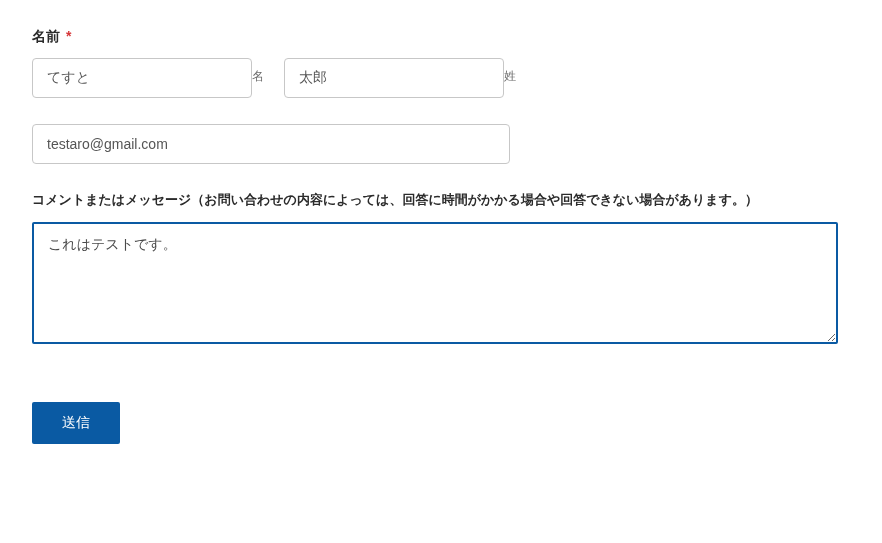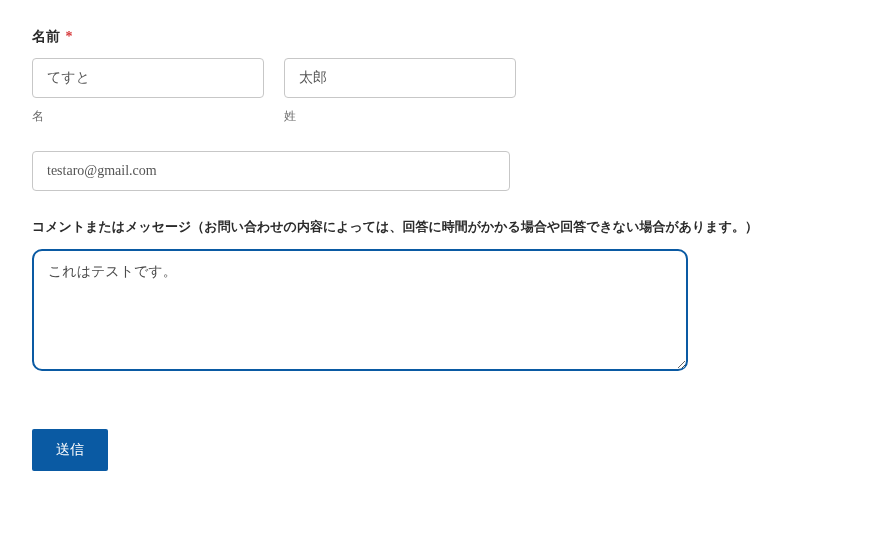--- a/index.html
+++ b/index.html
@@ -1,15 +1,15 @@
 <!DOCTYPE html>
 <html><head>
 <meta charset="utf-8">
 <style>
-  * { box-sizing: border-box; margin: 0; padding: 0; font-family: Liberation Serif, serif; }
+  * { box-sizing: border-box; margin: 0; padding: 0; }
   body {
     font-family: -apple-system, BlinkMacSystemFont, "Segoe UI", "Hiragino Sans", "Hiragino Kaku Gothic ProN", Meiryo, sans-serif;
     background: #ffffff;
     padding: 28px 32px;
     color: #2b2b2b;
     width: 882px;
   }
   .field-group {
     margin-bottom: 26px;
   }
@@ -23,21 +23,20 @@
   .required {
     color: #d63638;
     margin-left: 2px;
   }
   .name-row {
     display: flex;
     gap: 20px;
   }
   .name-col {
     display: flex;
-    flex-direction: column;
     width: 232px;
   }
   .text-input {
     border: 1px solid #c7c7c7;
     border-radius: 4px;
     padding: 11px 14px;
     font-size: 14px;
     color: #555;
     width: 100%;
     background: #fff;
@@ -53,35 +52,35 @@
   }
   .message-label {
     font-size: 13px;
     font-weight: 600;
     line-height: 1.5;
     margin-bottom: 12px;
     display: block;
     max-width: 806px;
   }
   .textarea {
-    width: 656px;
+    width: 806px;
     height: 122px;
     border: 2px solid #0a5aa3;
-    border-radius: 10px;
+    border-radius: 2px;
     padding: 12px 14px;
     font-size: 14px;
     color: #4a4a4a;
     font-family: inherit;
     resize: both;
   }
   .submit-btn {
     background: #0a5aa3;
     color: #ffffff;
     border: none;
-    padding: 12px 24px;
+    padding: 12px 30px;
     font-size: 14px;
     font-weight: 500;
     border-radius: 2px;
     cursor: pointer;
     margin-top: 28px;
     font-family: inherit;
   }
 </style>
 </head>
 <body>

